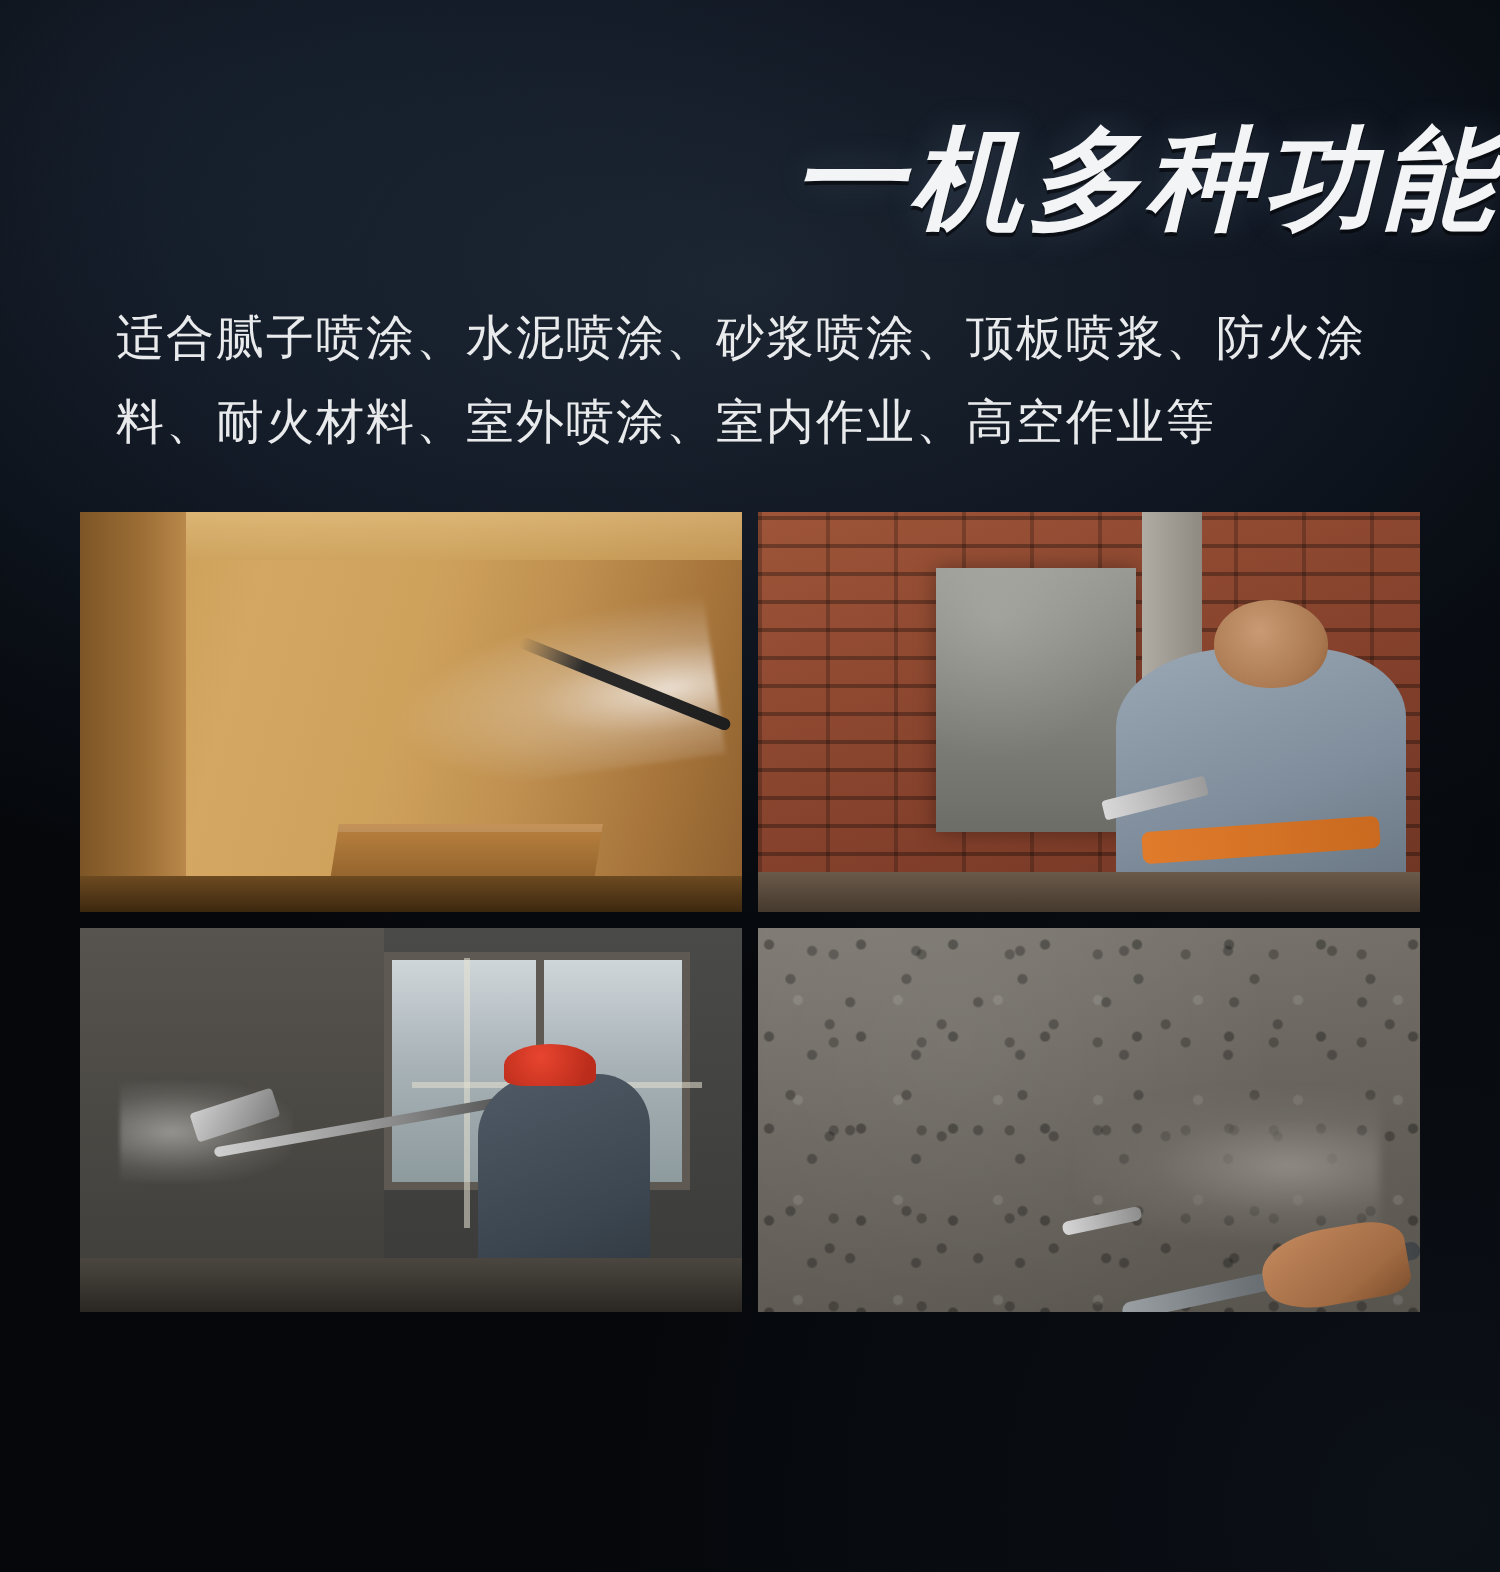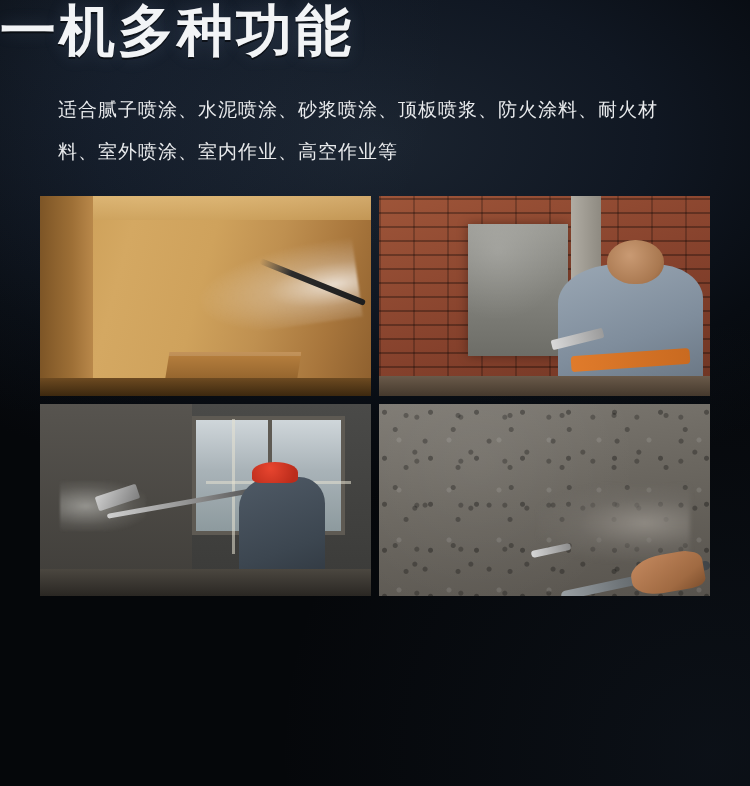--- a/index.html
+++ b/index.html
@@ -32,39 +32,41 @@
     inset: 0;
     background:
       radial-gradient(circle at 8% 4%, rgba(90,120,160,0.10) 0%, rgba(0,0,0,0) 38%),
       radial-gradient(circle at 95% 96%, rgba(70,100,140,0.10) 0%, rgba(0,0,0,0) 42%);
     pointer-events: none;
   }
 
   .headline {
     position: relative;
     z-index: 2;
-    text-align: left;
+    text-align: right;
+    padding-top: 60px;
+    font-style: italic;
   }
 
   .headline-line {
     font-size: 56px;
     line-height: 62px;
     font-weight: bold;
     letter-spacing: 3px;
     color: #f2f4f6;
     text-shadow:
       0 2px 0 rgba(0,0,0,0.55),
       0 0 18px rgba(150,180,220,0.18);
   }
 
   .subtext {
     position: relative;
     z-index: 2;
     margin: 26px 58px 0 58px;
-    font-size: 19px;
+    font-size: 24px;
     line-height: 42px;
     color: #e8eaec;
     letter-spacing: 1px;
     text-align: left;
   }
 
   .gallery {
     position: relative;
     z-index: 2;
     margin: 24px 40px 0 40px;

